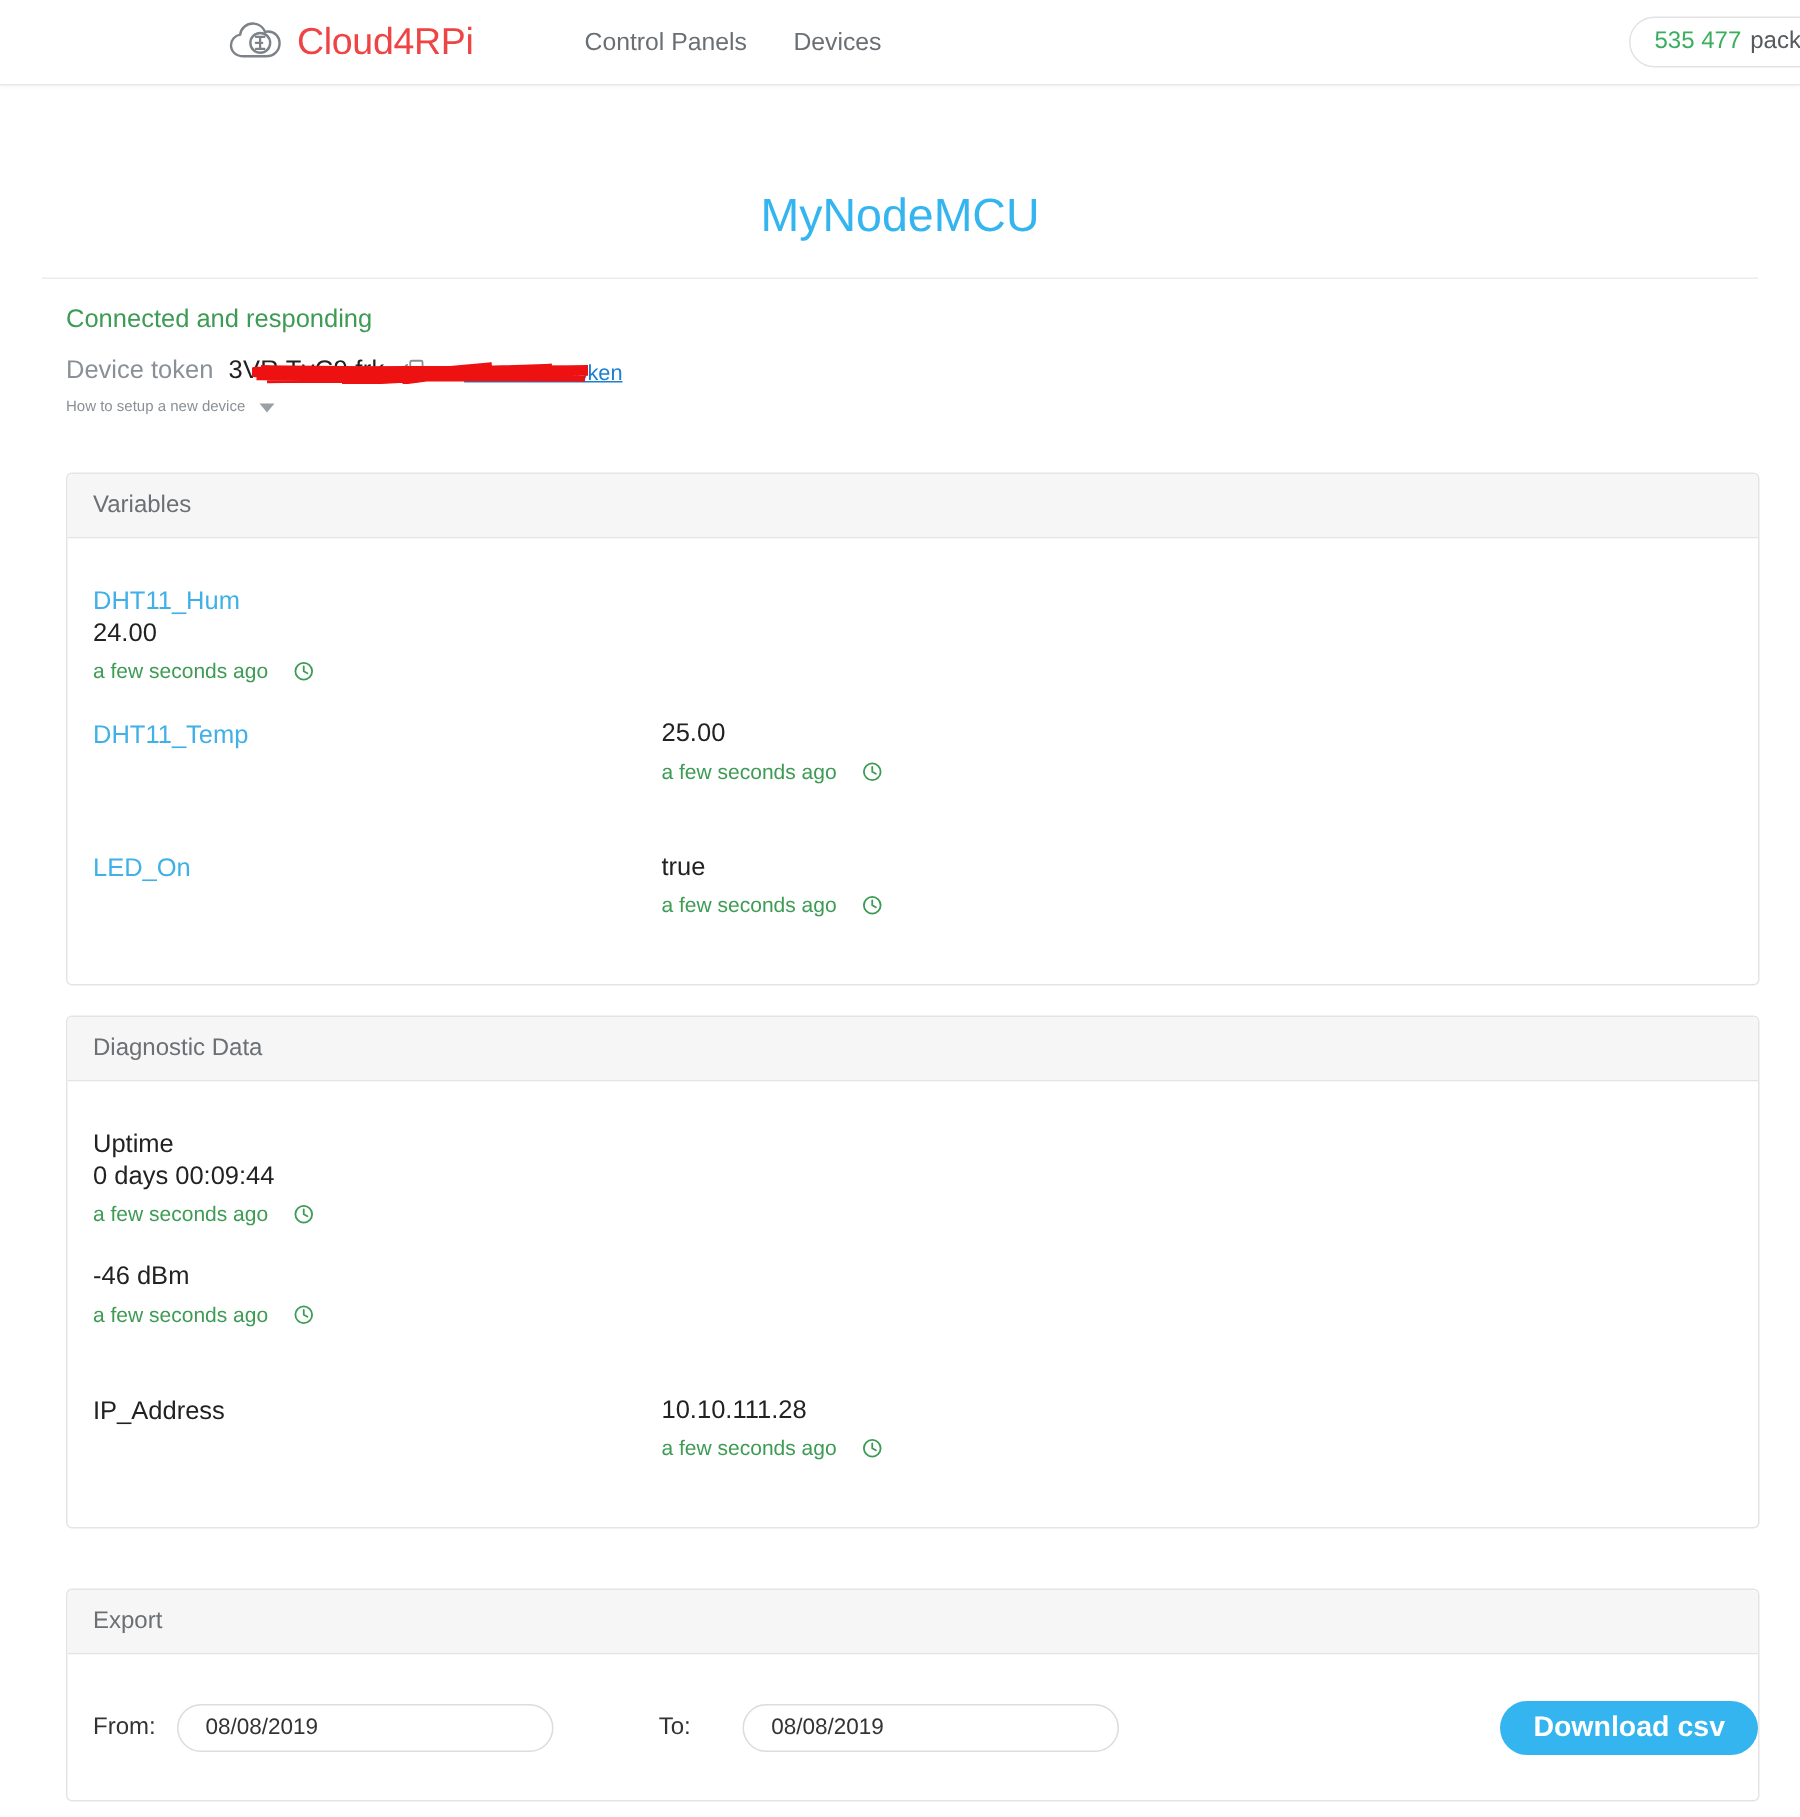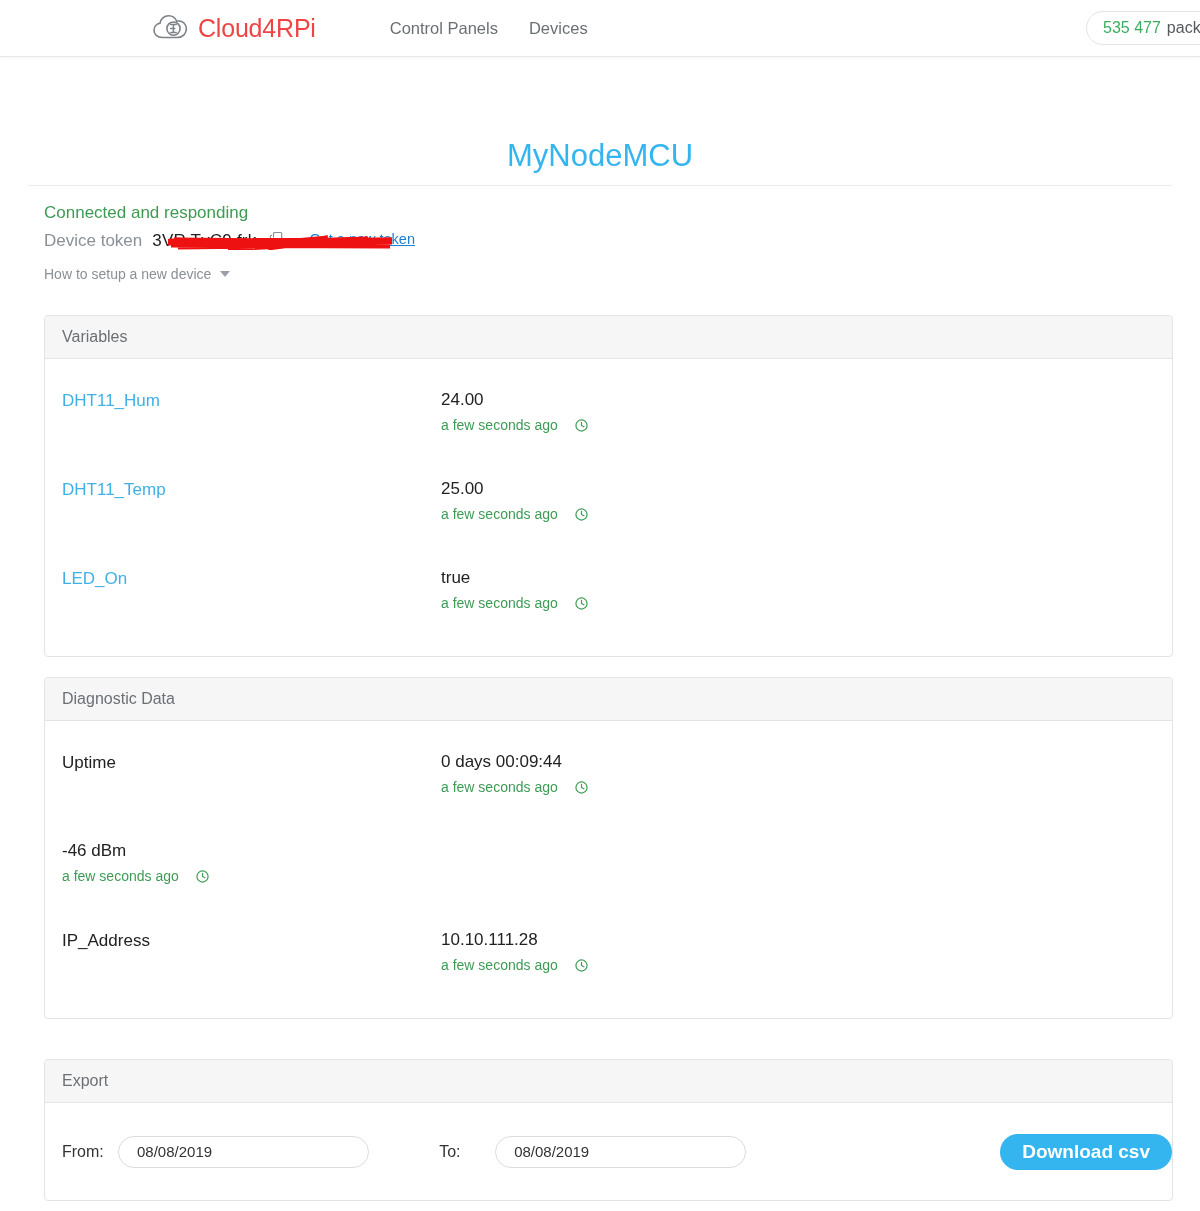--- a/index.html
+++ b/index.html
@@ -74,41 +74,40 @@
   
   .page-title {
     position: absolute;
     top: 126px;
     left: 0;
     width: 1200px;
     text-align: center;
     font-size: 31px;
     color: #35b5ef;
     font-weight: 400;
-    margin-top: 12px;
   }
   .title-rule {
     position: absolute;
     top: 185px;
     left: 28px;
     width: 1144px;
     height: 1px;
     background: #ececec;
   }
 
   
   .status-block { position: absolute; top: 203px; left: 44px; }
   .status-line {
     font-size: 17px;
     color: #3d9b54;
     margin-bottom: 8px;
   }
   .token-row {
     display: flex;
-    align-items: flex-start;
+    align-items: flex-end;
     height: 26px;
     margin-bottom: 9px;
   }
   .token-label { font-size: 17px; color: #8a9097; margin-right: 10px; }
   .token-wrap { position: relative; display: inline-block; }
   .token-value {
     font-size: 17px;
     color: #222;
     letter-spacing: 0.2px;
     white-space: nowrap;
@@ -125,21 +124,21 @@
   .token-link {
     margin-left: 24px;
     font-size: 14.5px;
     color: #1c7fd4;
     text-decoration: underline;
     cursor: pointer;
   }
   .setup-row {
     display: flex;
     align-items: center;
-    font-size: 14px;
+    font-size: 10px;
     color: #8a9097;
     cursor: pointer;
   }
   .caret-down {
     margin-left: 9px;
     width: 0; height: 0;
     border-left: 5px solid transparent;
     border-right: 5px solid transparent;
     border-top: 6px solid #9aa0a6;
   }
@@ -165,21 +164,21 @@
     color: #6b7075;
   }
   .card-body { padding: 0; }
 
   .data-row {
     display: flex;
     align-items: flex-start;
     padding: 0 0 0 17px;
     height: 89px;
   }
-  .data-row.first { padding-top: 30px; height: 119px; }
+  .data-row.first { padding-top: 30px; height: 119px; flex-direction: column; }
   .row-name {
     width: 379px;
     flex: none;
     font-size: 17px;
     padding-top: 2px;
   }
   .row-name.link { color: #3fb0e8; cursor: pointer; }
   .row-name.plain { color: #222222; }
   .row-value-col { display: flex; flex-direction: column; }
   .row-value {

